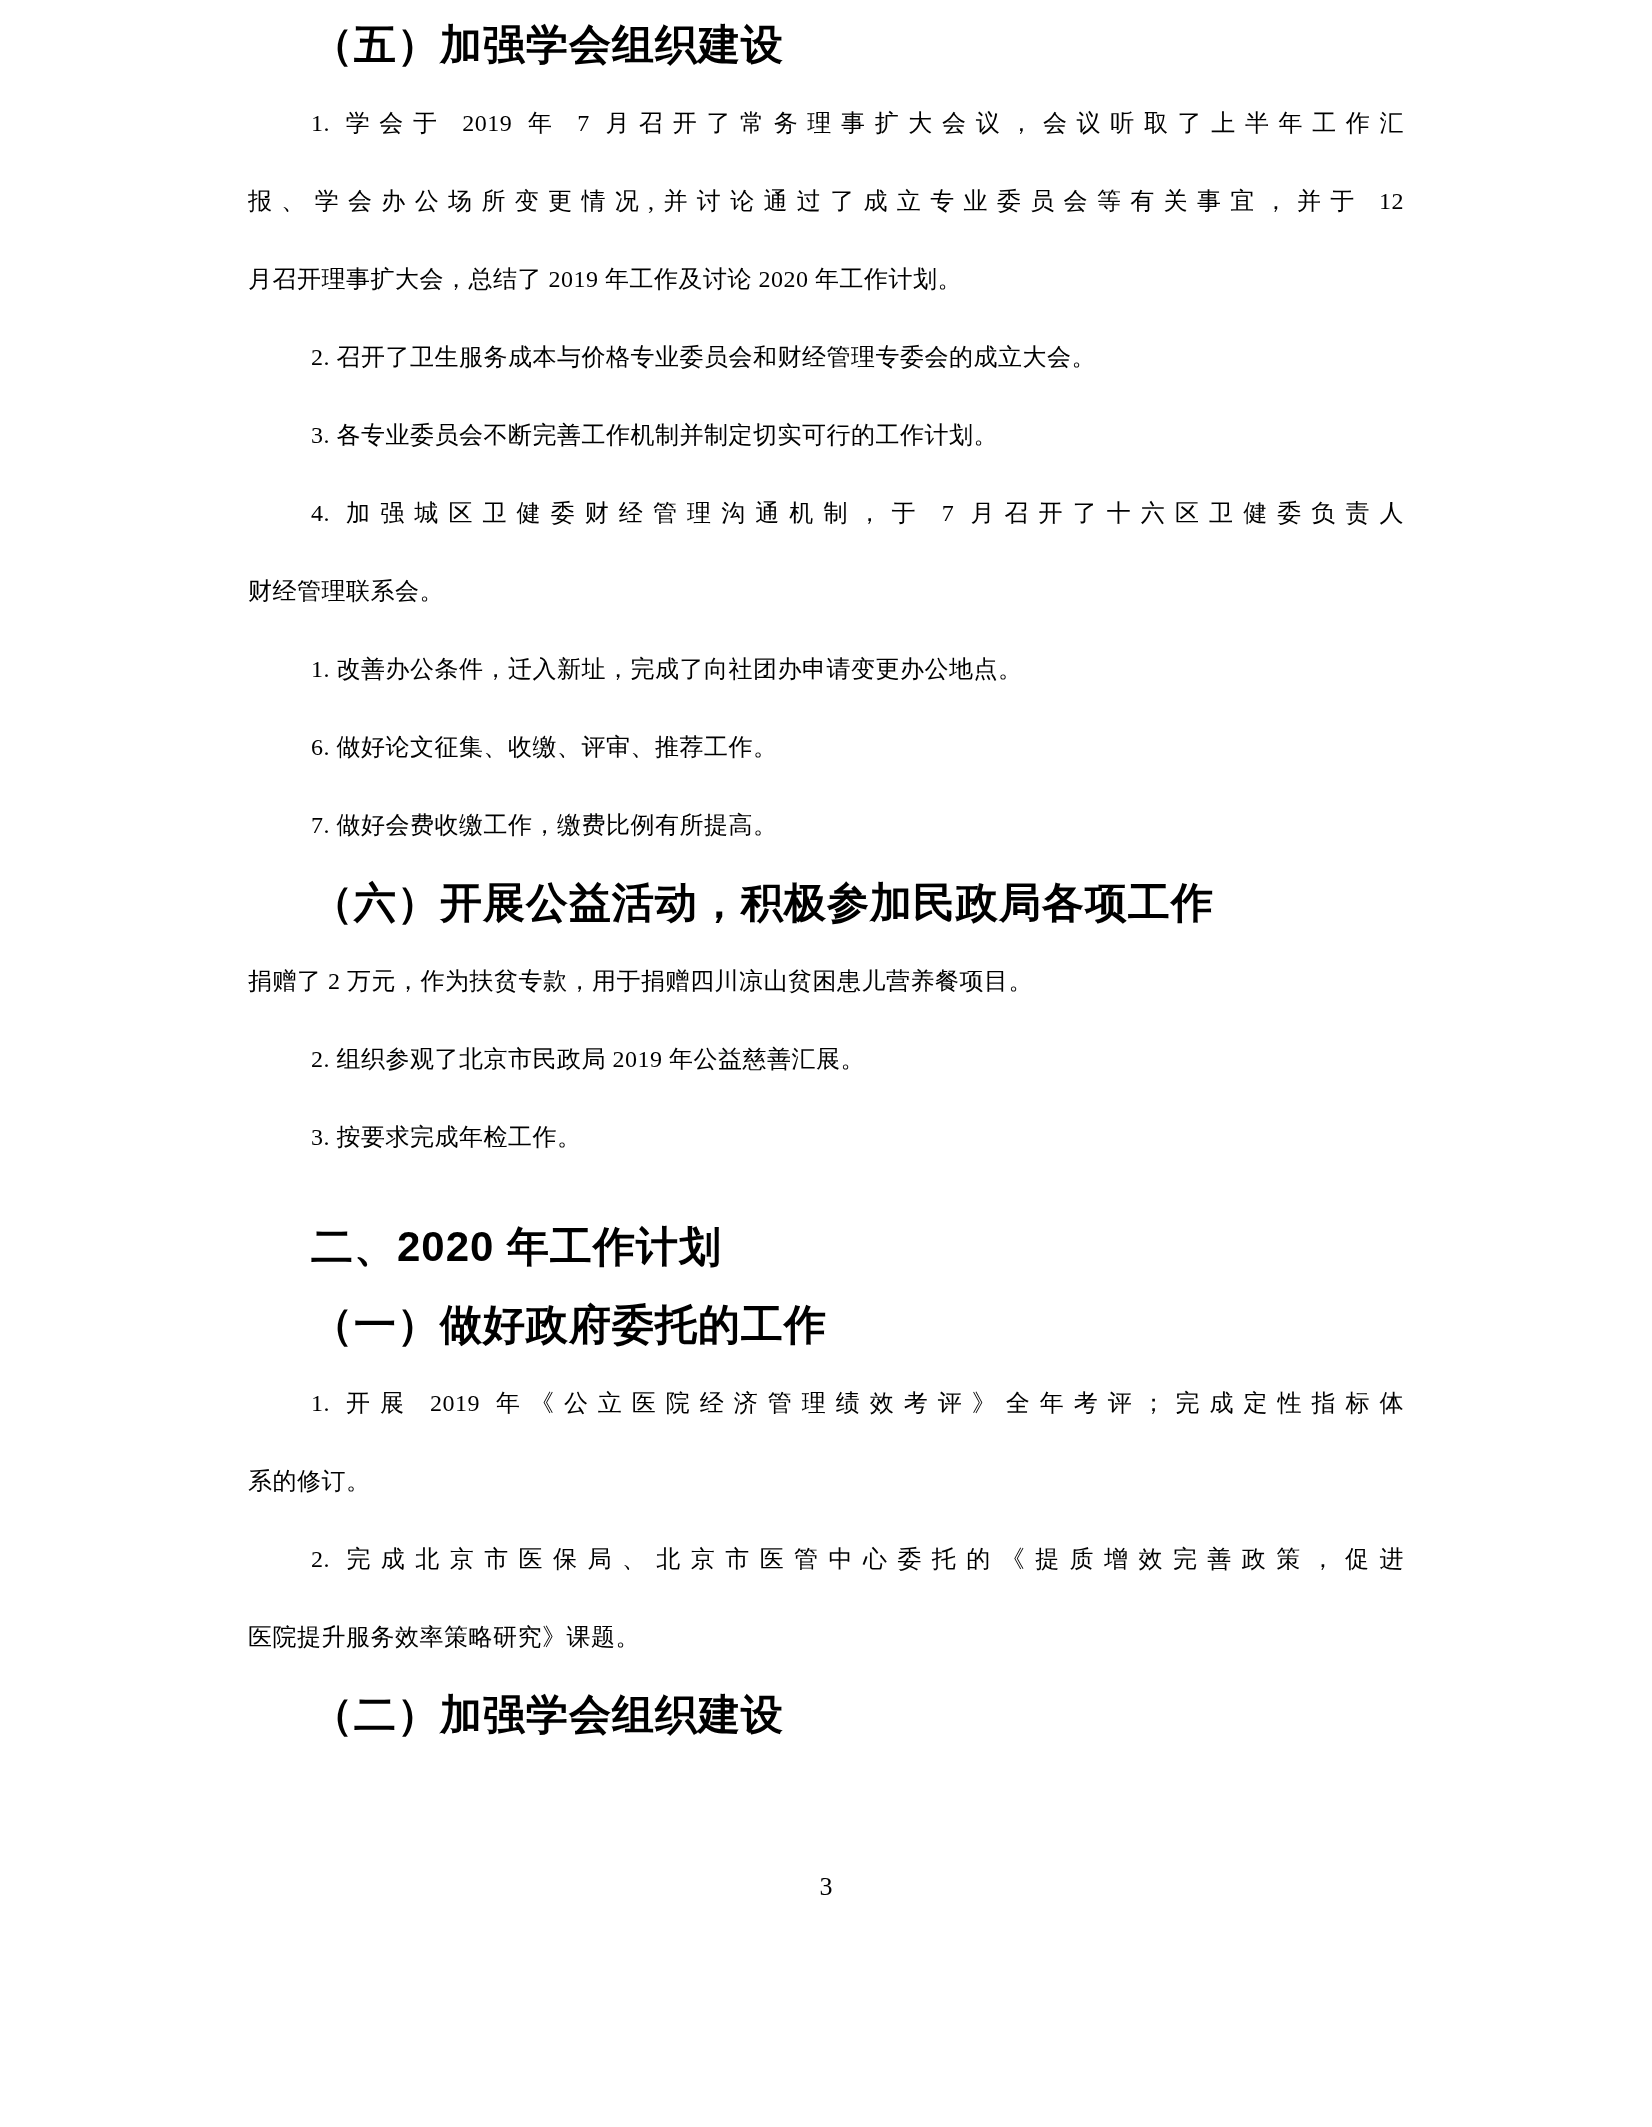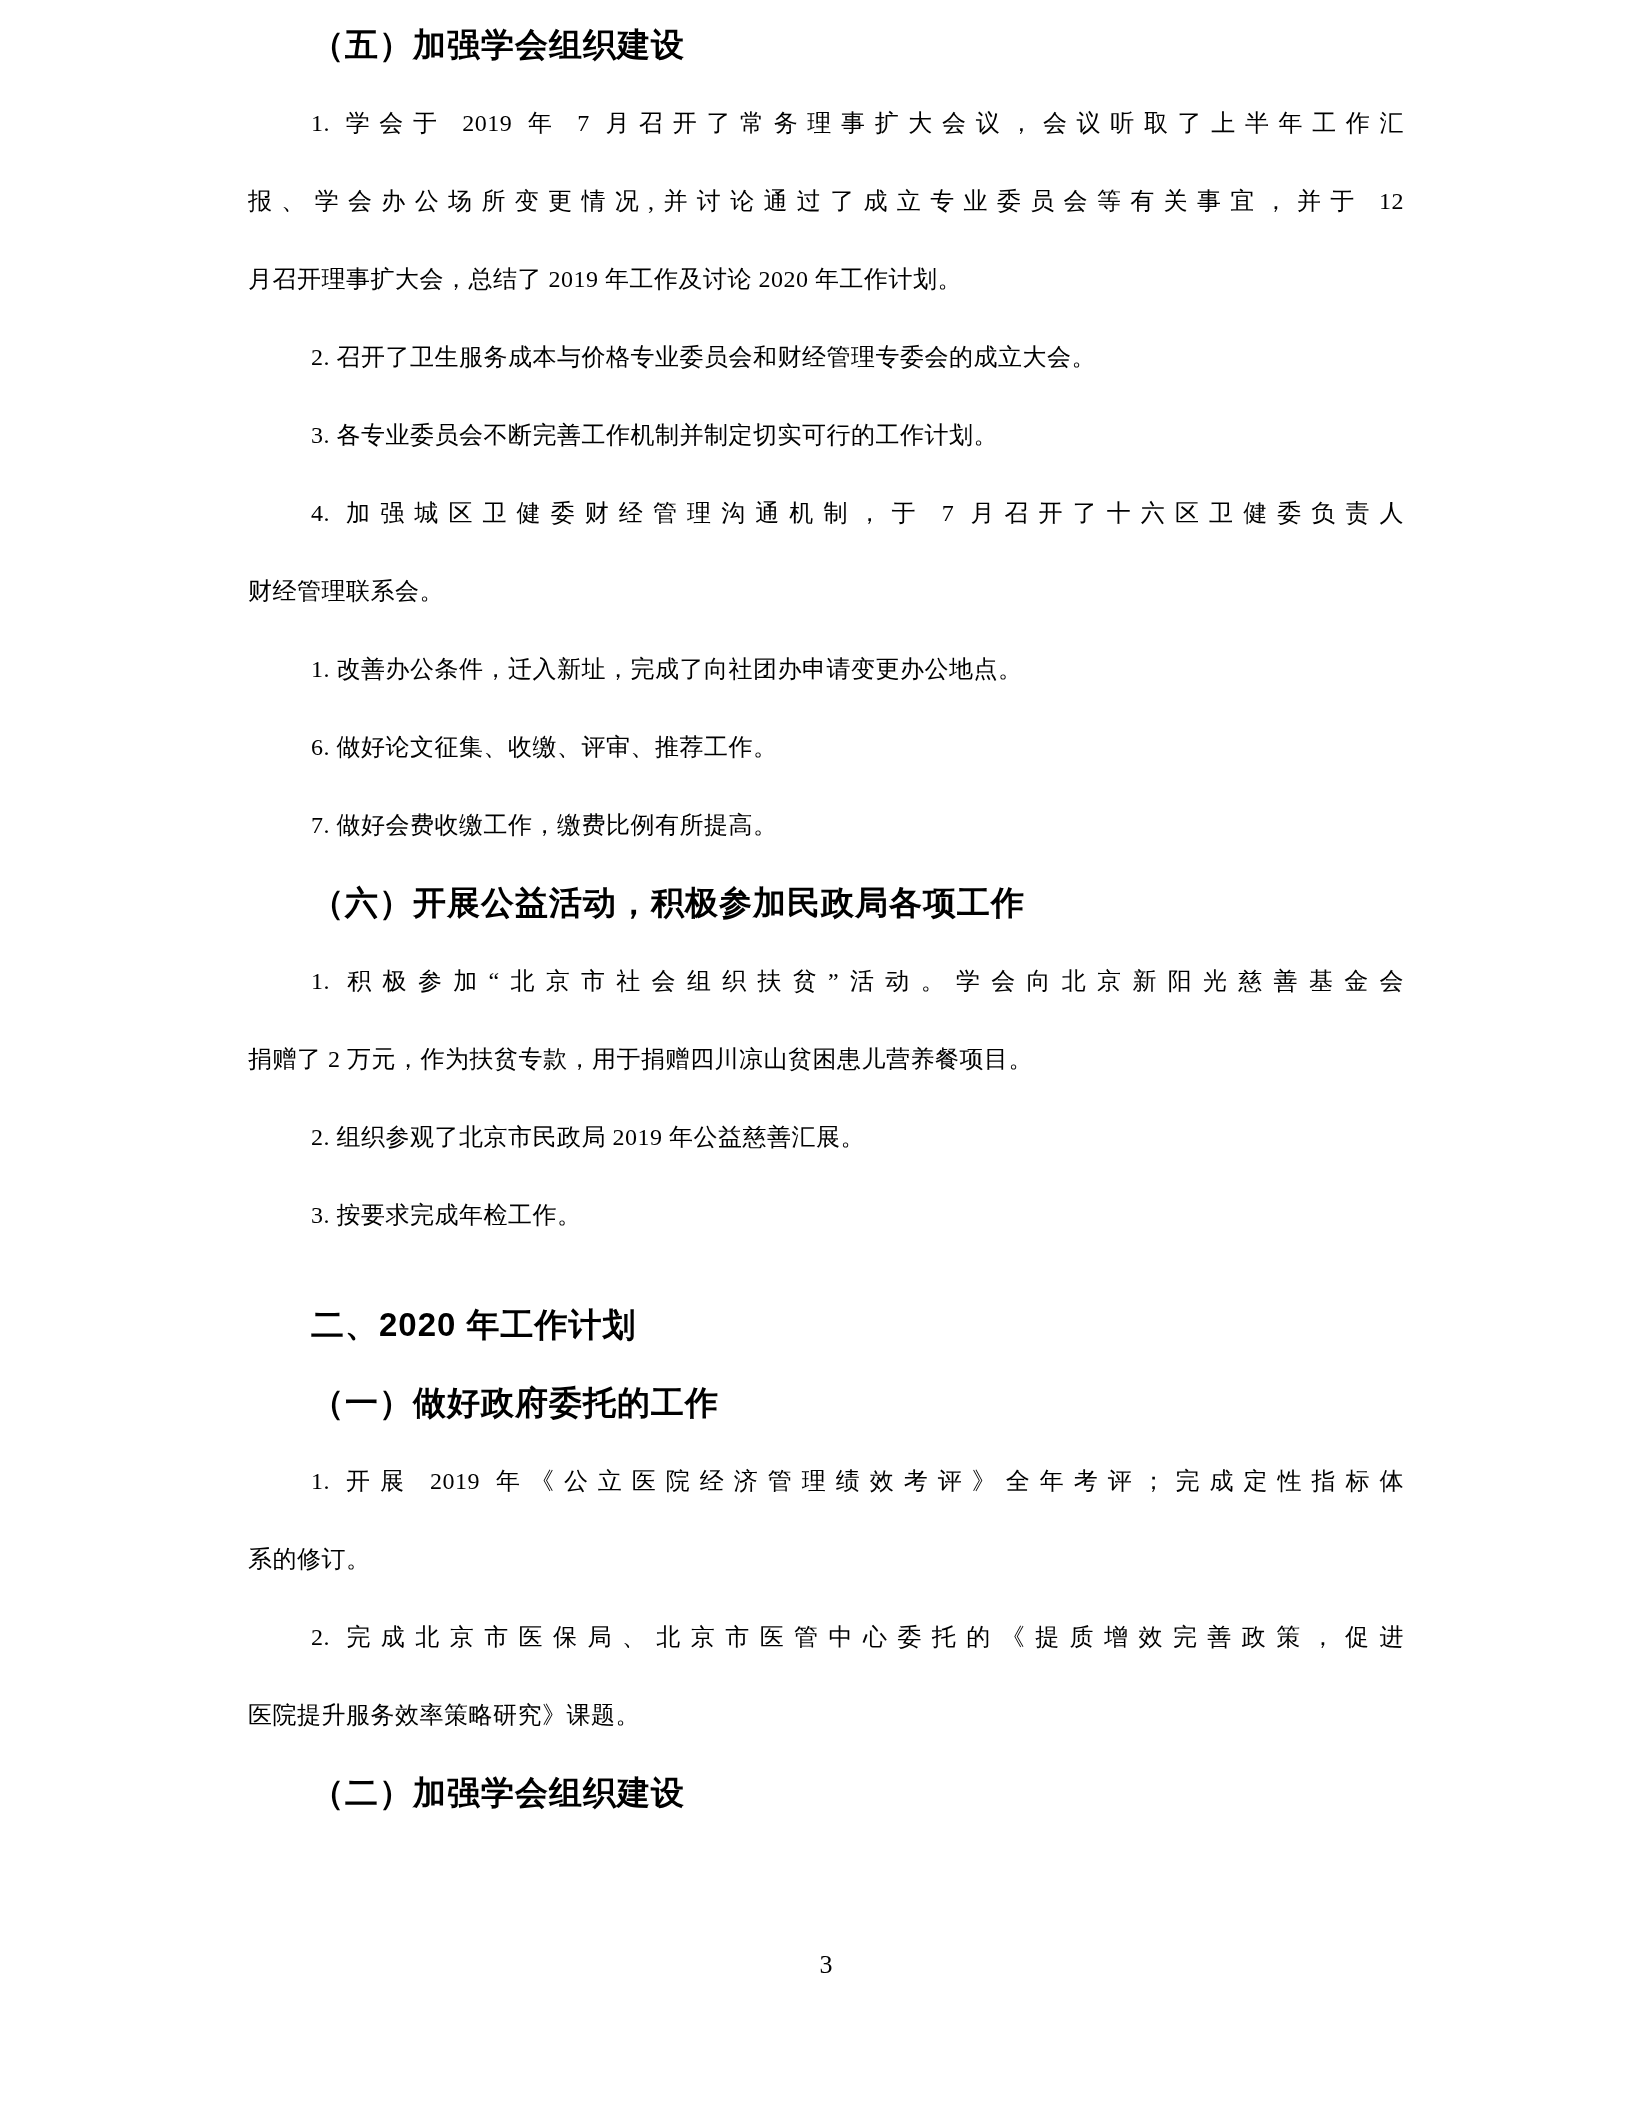--- a/index.html
+++ b/index.html
@@ -39,21 +39,21 @@
   .line.j {
     text-align-last: justify;
   }
   
   .line.ind {
     text-indent: 63px;
   }
   .heading .line {
     font-family: "Liberation Sans", "DejaVu Sans", sans-serif;
     font-weight: bold;
-    font-size: 33px;
+    font-size: 42px;
     text-align: left;
     text-align-last: auto;
     letter-spacing: 1px;
   }
   
   .gap {
     margin-top: 32px;
   }
   .footer {
     width: 1156px;
@@ -93,21 +93,20 @@
       <div class="paragraph">
         <div class="line ind">6. 做好论文征集、收缴、评审、推荐工作。</div>
       </div>
       <div class="paragraph">
         <div class="line ind">7. 做好会费收缴工作，缴费比例有所提高。</div>
       </div>
       <div class="heading">
         <div class="line ind">（六）开展公益活动，积极参加民政局各项工作</div>
       </div>
       <div class="paragraph">
-        <div class="line j ind">1. 积极参加“北京市社会组织扶贫”活动。学会向北京新阳光慈善基金会</div>
         <div class="line">捐赠了 2 万元，作为扶贫专款，用于捐赠四川凉山贫困患儿营养餐项目。</div>
       </div>
       <div class="paragraph">
         <div class="line ind">2. 组织参观了北京市民政局 2019 年公益慈善汇展。</div>
       </div>
       <div class="paragraph">
         <div class="line ind">3. 按要求完成年检工作。</div>
       </div>
       <div class="heading gap">
         <div class="line ind">二、2020 年工作计划</div>

